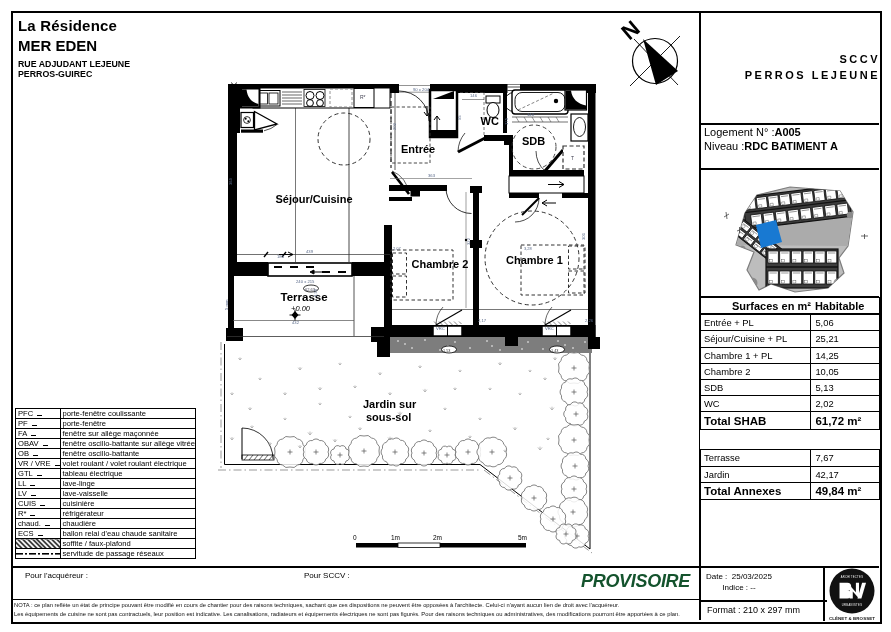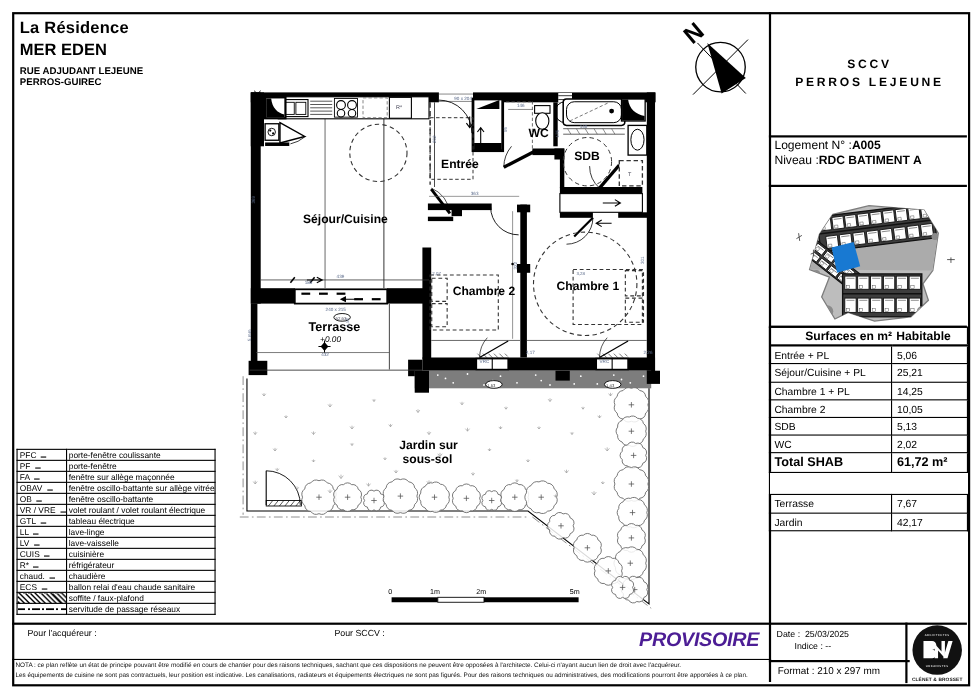--- a/index.html
+++ b/index.html
@@ -7,21 +7,21 @@
   .abs{position:absolute;}
   #border{left:11px;top:11px;width:867px;height:609px;border:2px solid #000;}
   
   #hdr{left:18px;top:17px;}
   #hdr .t1{font-size:15px;font-weight:bold;letter-spacing:0.2px;}
   #hdr .t2{font-size:15px;font-weight:bold;margin-top:3px;}
   #hdr .t3{font-size:8.8px;font-weight:bold;margin-top:5px;line-height:10px;}
   
   .vline{background:#000;}
   .hline{background:#000;}
-  #sccv{left:701px;top:51px;width:179px;text-align:center;font-weight:bold;font-size:11px;letter-spacing:2.5px;line-height:16px;}
+  #sccv{left:701px;top:51px;width:179px;text-align:right;font-weight:bold;font-size:11px;letter-spacing:2.5px;line-height:16px;}
   .lgrow{font-size:11px;line-height:13.8px;}
   #logbox{left:704px;top:126px;width:172px;}
   #logbox .r{display:flex;}
   #logbox .v{font-weight:bold;}
   
   table{border-collapse:collapse;}
   #surf{left:699px;top:297px;width:181px;position:absolute;font-size:9.4px;}
   #surf td{border:1px solid #000;padding:0 0 0 4px;height:15.2px;vertical-align:middle;white-space:nowrap;}
   #surf td.v{width:103px;margin-top:40px;}
   #surf tr.hd td{font-weight:bold;font-size:11px;border-bottom:2px solid #000;}
@@ -32,21 +32,21 @@
   
   #leg{left:15px;top:408px;position:absolute;font-size:7.6px;padding-left:42px;}
   #leg td{border:1px solid #000;height:8.45px;padding:0 0 0 2px;vertical-align:middle;white-space:nowrap;}
   #leg td.a{width:39.5px;}
   #leg td.d{width:129px;}
   #leg td.a:after{content:"";display:inline-block;width:5px;height:3px;border-bottom:1.3px solid #000;margin-left:4px;}
   #hatchcell{background:repeating-linear-gradient(45deg,#000 0,#000 1.4px,#fff 1.4px,#fff 3.4px);}
   #hatchcell:after,#dashcell:after{display:none !important;}
   #dashcell{background:repeating-linear-gradient(90deg,#000 0,#000 7px,#fff 7px,#fff 9px,#000 9px,#000 11px,#fff 11px,#fff 13px) center/100% 1.6px no-repeat;}
   #nota{left:14px;top:601px;width:684px;font-size:5.8px;line-height:9px;color:#111;}
-  #prov{left:581px;top:570.5px;font-size:18px;font-weight:bold;font-style:italic;color:#4c1d95;letter-spacing:-0.3px;}
+  #prov{left:581px;top:570.5px;font-size:18px;font-weight:bold;font-style:italic;color:#14532d;letter-spacing:-0.3px;}
   #datebox{left:706px;top:570.5px;font-size:8px;line-height:11.9px;text-align:center;}
   #formatbox{left:707px;top:604.5px;font-size:9px;}
 </style>
 </head>
 <body>
 <div class="abs" id="border"></div>
 
 <div class="abs" id="hdr">
   <div class="t1">La Résidence</div>
   <div class="t2">MER EDEN</div>
@@ -106,20 +106,24 @@
   <tr class="gap">
         <td colspan="2"></td>
       </tr>
   <tr>
         <td>Terrasse</td>
         <td class="v">7,67</td>
       </tr>
   <tr>
         <td>Jardin</td>
         <td class="v">42,17</td>
+      </tr>
+  <tr class="tot">
+        <td>Total Annexes</td>
+        <td class="v">49,84 m²</td>
       </tr>
 </tbody>
   </table>
 
 <table id="leg">
   <tbody>
       <tr>
         <td class="a">PFC</td>
         <td class="d">porte-fenêtre coulissante</td>
       </tr>

